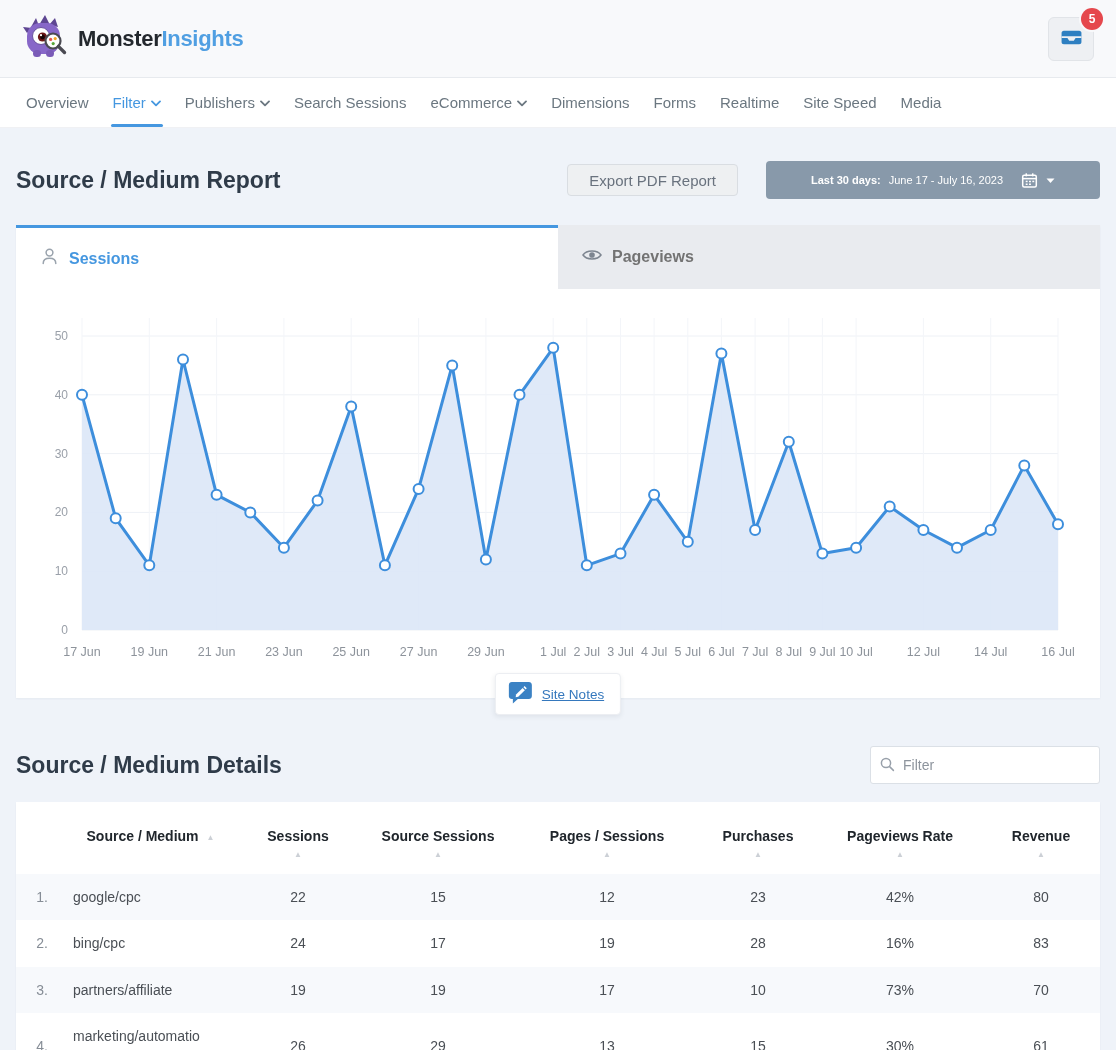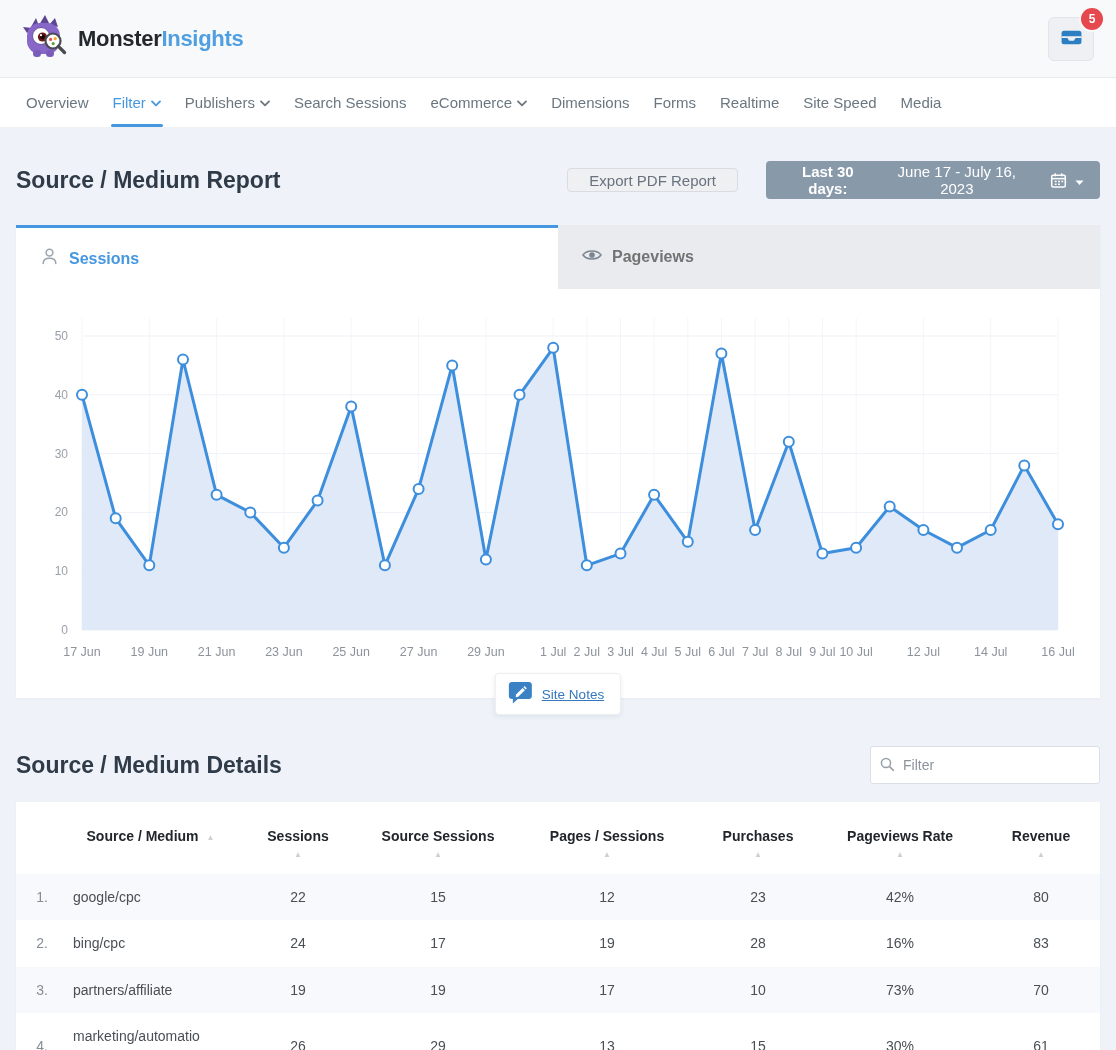--- a/index.html
+++ b/index.html
@@ -35,24 +35,24 @@
   .nav-item.active{color:var(--accent); }
   .nav-item.active::after{content:''; position:absolute; left:10px; right:10px; bottom:0;
             height:3px; background:var(--accent); border-radius:2px;}
 
   
   .content{padding:0 16px;}
   .report-head{display:flex; align-items:center; margin:33px 0 26px;}
   .page-title{font-size:23px; font-weight:bold; color:var(--txt-dark);}
   .head-actions{margin-left:auto; display:flex; align-items:center; gap:28px;}
   .export-btn{background:#eef0f2; border:1px solid #d9dde2; border-radius:4px; color:#69727e;
-              font-size:15px; padding:0 21px; height:24px; cursor:pointer;
+              font-size:15px; padding:0 21px; height:32px; cursor:pointer;
               font-family:"Liberation Sans", sans-serif;}
   .date-btn{background:var(--date-btn); border:none; border-radius:4px; color:#fff; height:38px;
-            font-size:15px; display:flex; align-items:center; gap:8px; padding:0 16px; cursor:pointer;
+            font-size:11px; display:flex; align-items:center; gap:8px; padding:0 16px; cursor:pointer;
             width:334px; justify-content:center; font-family:"Liberation Sans", sans-serif;}
   .date-btn b{font-weight:bold;}
   .date-btn .cal{margin-left:10px; display:flex;}
 
   
   .chart-card{background:var(--card); position:relative; box-shadow:0 1px 2px rgba(40,50,70,.05);}
   .tabs{display:flex; height:64px;}
   .tab{flex:1; display:flex; align-items:center; gap:10px; padding:0 24px; font-size:16px;
        font-weight:bold; cursor:pointer;}
   .tab-sessions{background:#fff; color:var(--accent); border-top:3px solid var(--accent);}

